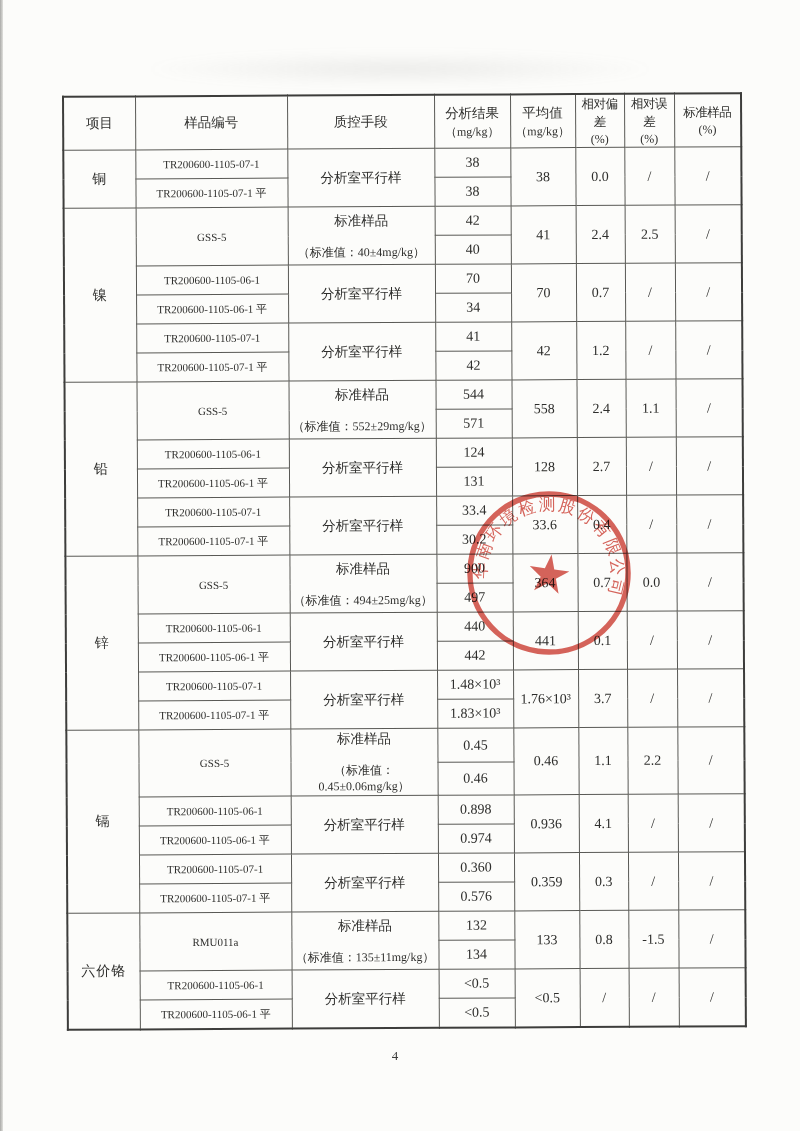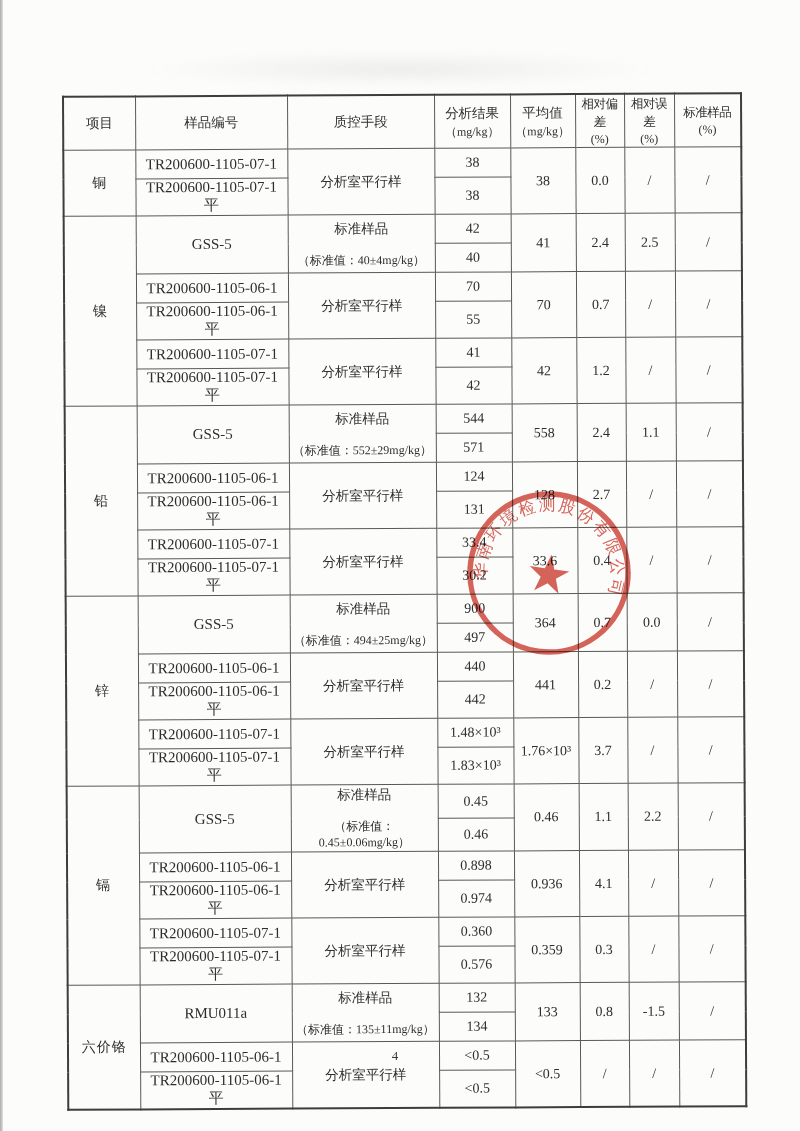--- a/index.html
+++ b/index.html
@@ -33,21 +33,21 @@
     border:1px solid #595955; padding:0 1px;
     text-align:center; vertical-align:middle;
     font-weight:normal; overflow:hidden;
   }
   .qc-table tr { height:29px; }
   .qc-table tr.hdr { height:50px; }
   .h1 { font-size:13.5px; line-height:1.45; }
   .h2 { font-size:12px; line-height:1.35; }
   .nw .h1 { font-size:12.5px; letter-spacing:-0.5px; }
   td.item { font-size:14px; letter-spacing:1px; }
-  td.sid  { font-size:15px; }
+  td.sid  { font-size:11px; }
   td.qc   { font-size:13.5px; }
   .qc1 { font-size:13.5px; line-height:1.5; }
   .qc2 { font-size:12px; line-height:1.4;margin-top:12px; }
   td.num  { font-size:14px; }
   .stamp {
     position:absolute; left:454px; top:478px; width:190px; height:190px;
     mix-blend-mode:multiply; opacity:.82; filter:blur(0.4px);
     pointer-events:none;
   }
   .page-num {
@@ -143,21 +143,21 @@
         <td class="sid">TR200600-1105-06-1</td>
         <td class="qc" rowspan="2">分析室平行样</td>
         <td class="num">70</td>
         <td class="num" rowspan="2">70</td>
         <td class="num" rowspan="2">0.7</td>
         <td class="num" rowspan="2">/</td>
         <td class="num" rowspan="2">/</td>
       </tr>
       <tr>
         <td class="sid">TR200600-1105-06-1 平</td>
-        <td class="num">55</td>
+        <td class="num">34</td>
       </tr>
       <tr>
         <td class="sid">TR200600-1105-07-1</td>
         <td class="qc" rowspan="2">分析室平行样</td>
         <td class="num">41</td>
         <td class="num" rowspan="2">42</td>
         <td class="num" rowspan="2">1.2</td>
         <td class="num" rowspan="2">/</td>
         <td class="num" rowspan="2">/</td>
       </tr>
@@ -223,21 +223,21 @@
         <td class="num" rowspan="2">/</td>
       </tr>
       <tr>
         <td class="num">497</td>
       </tr>
       <tr>
         <td class="sid">TR200600-1105-06-1</td>
         <td class="qc" rowspan="2">分析室平行样</td>
         <td class="num">440</td>
         <td class="num" rowspan="2">441</td>
-        <td class="num" rowspan="2">0.2</td>
+        <td class="num" rowspan="2">0.1</td>
         <td class="num" rowspan="2">/</td>
         <td class="num" rowspan="2">/</td>
       </tr>
       <tr>
         <td class="sid">TR200600-1105-06-1 平</td>
         <td class="num">442</td>
       </tr>
       <tr>
         <td class="sid">TR200600-1105-07-1</td>
         <td class="qc" rowspan="2">分析室平行样</td>

